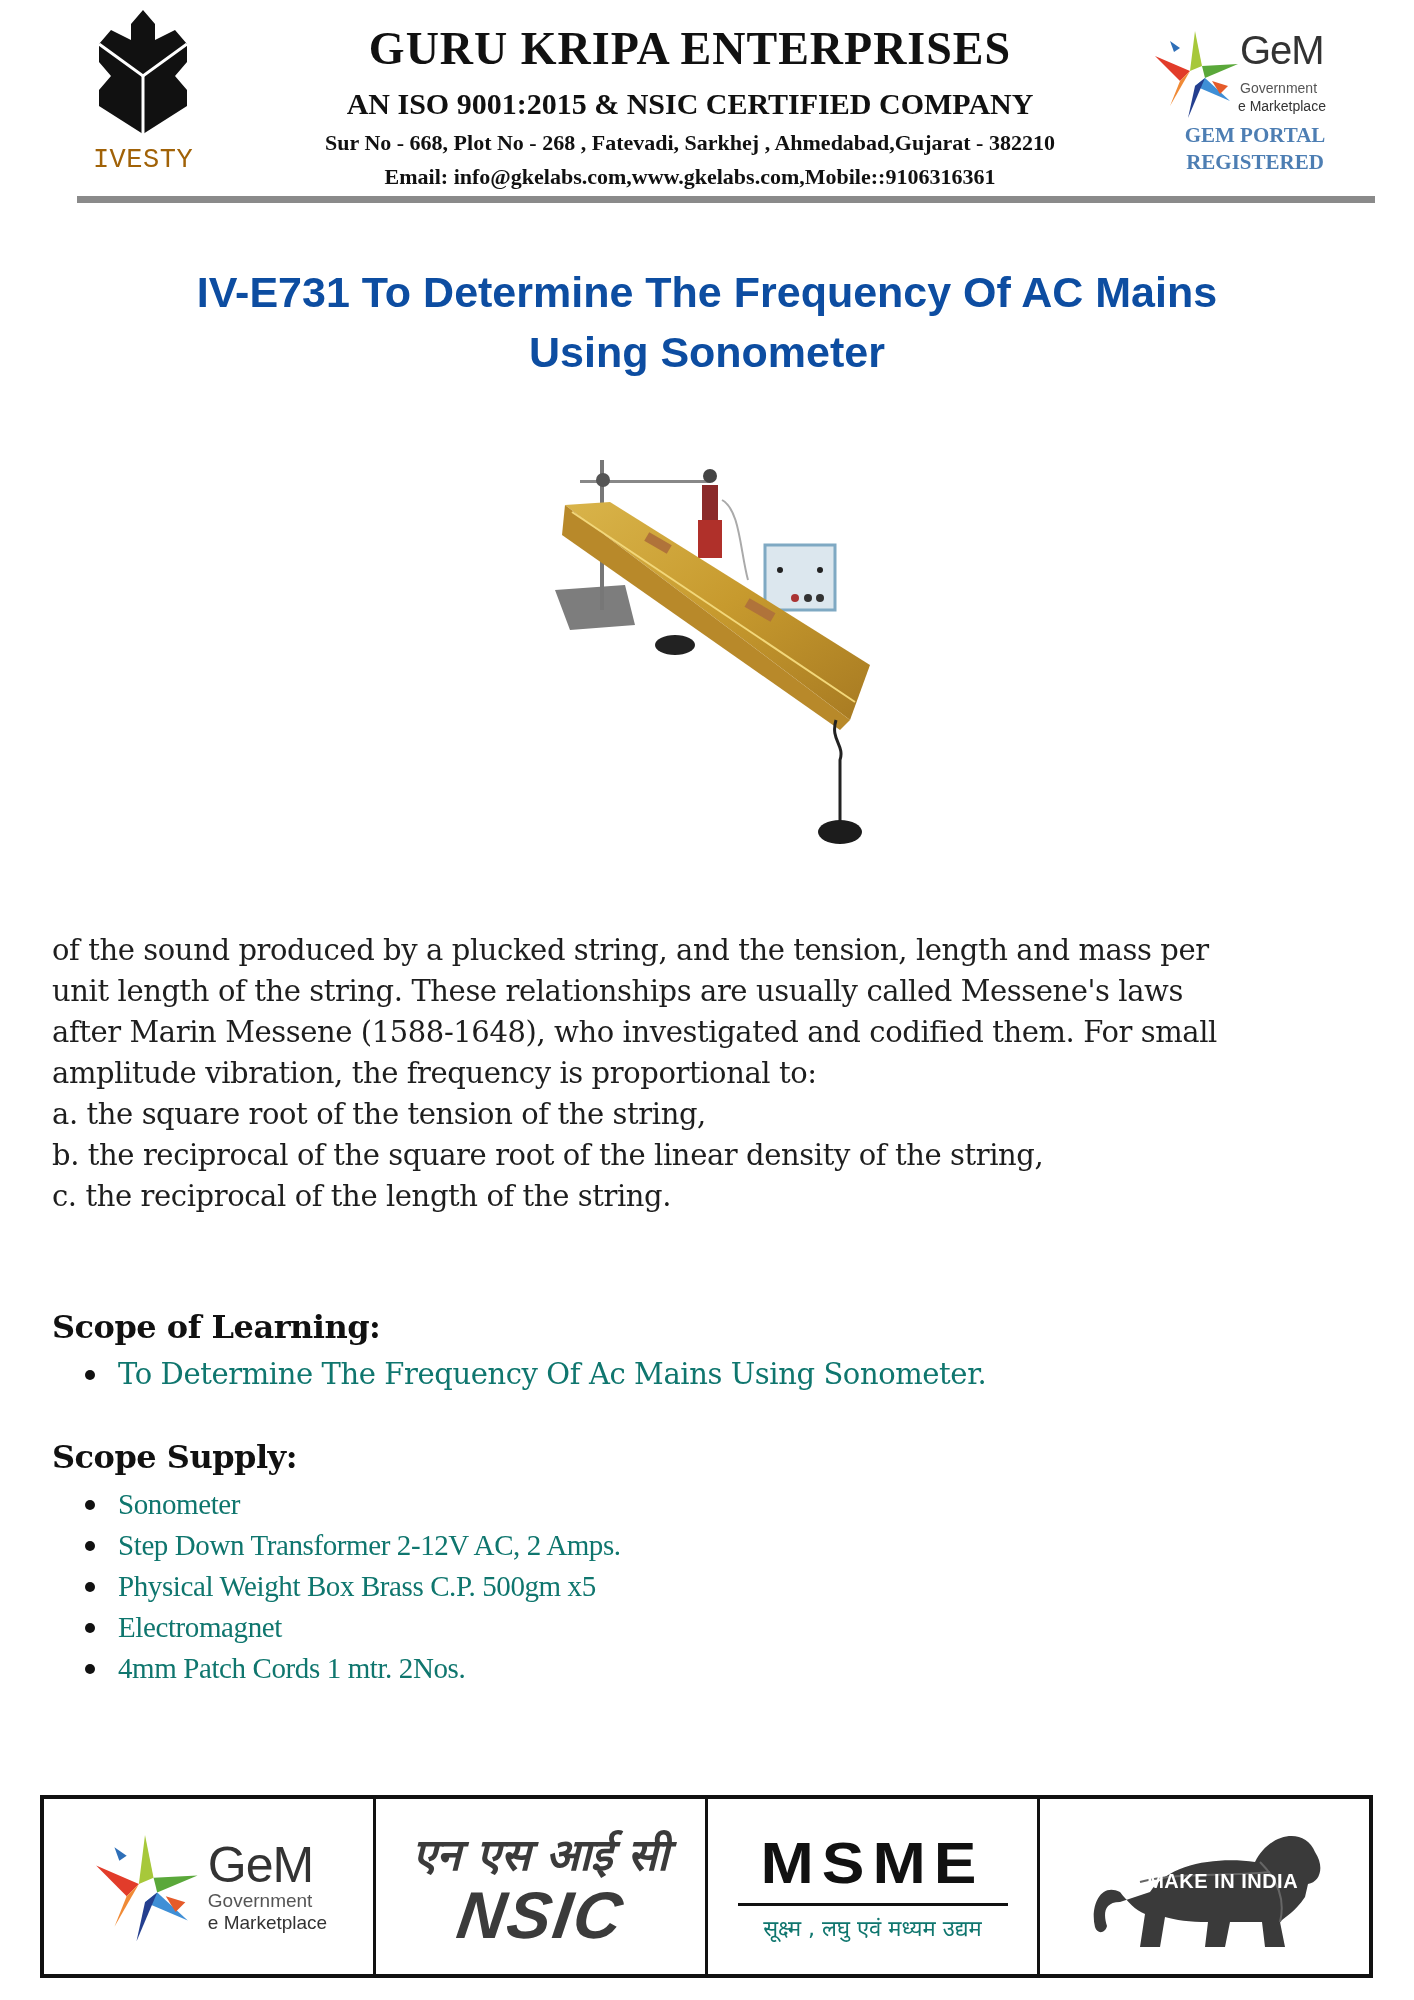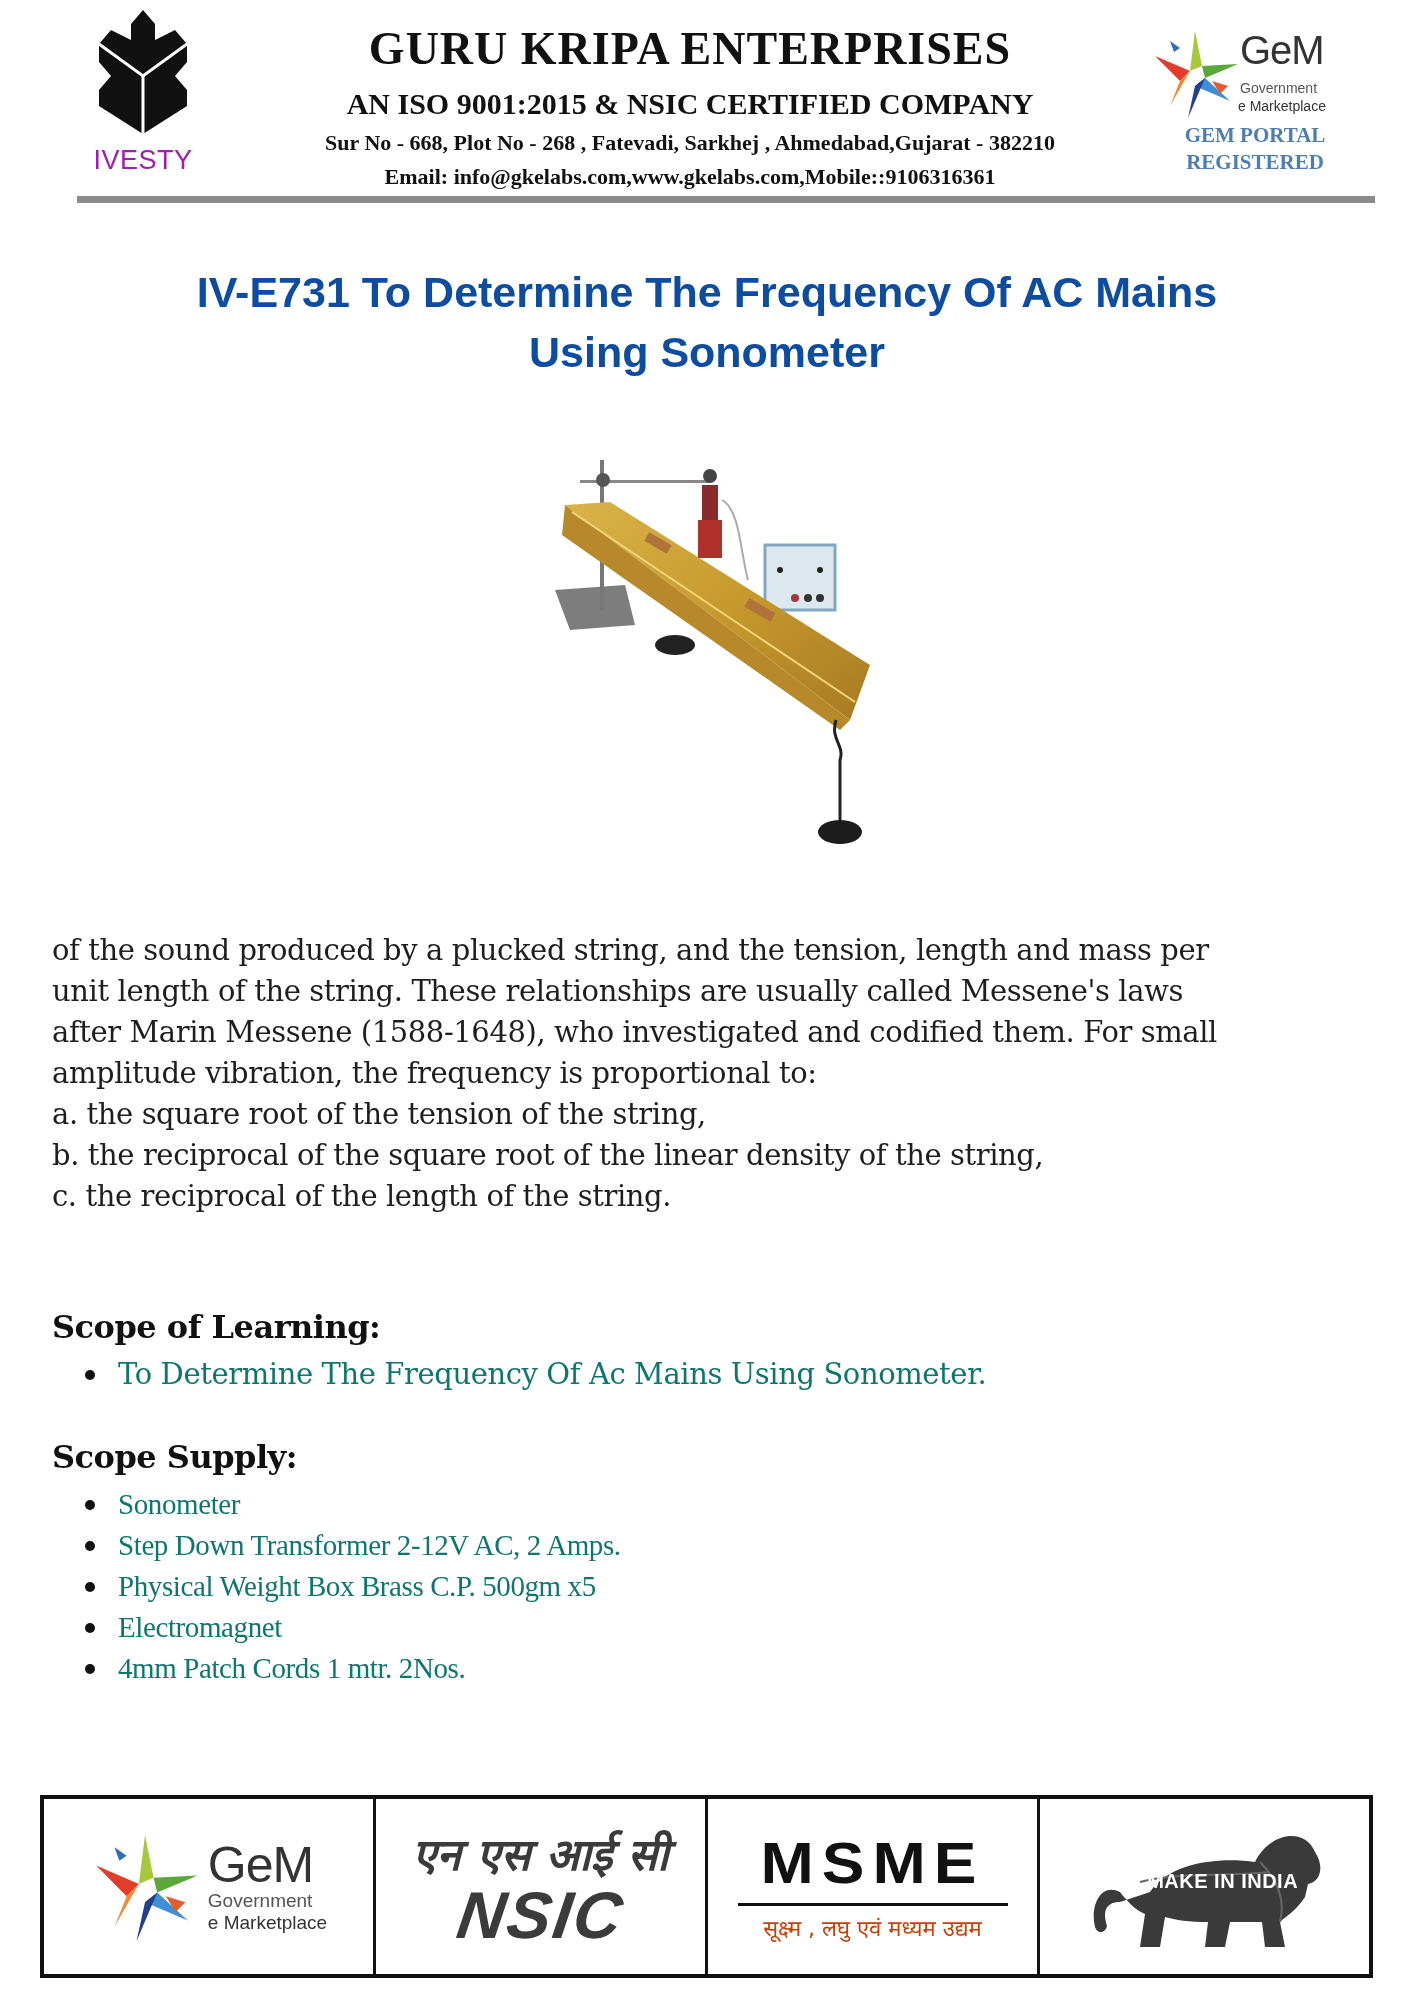--- a/index.html
+++ b/index.html
@@ -4,21 +4,21 @@
 <style>
   * { box-sizing: border-box; margin: 0; padding: 0; }
   html, body { width: 1414px; height: 2000px; background: #ffffff; overflow: hidden; }
   body { position: relative; font-family: "DejaVu Serif", "Liberation Serif", serif; color: #1a1a1a; }
 
   
   .header { position: absolute; left: 0; top: 0; width: 1414px; height: 210px; }
   .brand-logo { position: absolute; left: 78px; top: 10px; width: 130px; height: 165px; }
   .brand-logo svg { display: block; width: 120px; height: 130px; margin-left: 5px; }
   .brand-name { position: absolute; left: 0; top: 135px; width: 130px; text-align: center;
-    font-family: Liberation Sans, sans-serif; font-size: 27px; color: #a21caf; letter-spacing: 0.5px; }
+    font-family: Liberation Mono, monospace; font-size: 27px; color: #a16207; letter-spacing: 0.5px; }
 
   .company-block { position: absolute; left: 250px; top: 20px; width: 880px; text-align: center; color: #111; }
   .company-name { font-family: "Liberation Serif", serif; font-weight: 700; font-size: 46px; letter-spacing: 1px; line-height: 58px; }
   .company-cert { font-family: "Liberation Serif", serif; font-weight: 700; font-size: 30px; line-height: 44px; margin-top: 4px; }
   .company-addr { font-family: "Liberation Serif", serif; font-weight: 700; font-size: 22px; line-height: 34px; }
   .company-contact { font-family: "Liberation Serif", serif; font-weight: 700; font-size: 22px; line-height: 34px; }
 
   .gem-badge { position: absolute; left: 1140px; top: 22px; width: 230px; height: 160px; }
   .gem-mark { position: absolute; left: 10px; top: 4px; width: 90px; height: 95px; }
   .gem-word { position: absolute; left: 100px; top: 6px; font-family: "Liberation Sans", sans-serif; font-size: 40px; color: #333; letter-spacing: -1px; }
@@ -53,21 +53,21 @@
 
   .f-gem-word { font-family: "Liberation Sans", sans-serif; font-size: 50px; color: #333; line-height: 50px; letter-spacing: -1px; }
   .f-gem-sub { font-family: "Liberation Sans", sans-serif; font-size: 19px; color: #555; line-height: 22px; }
   .f-gem-sub2 { font-family: "Liberation Sans", sans-serif; font-size: 19px; color: #333; line-height: 22px; }
 
   .nsic-hindi { font-family: "DejaVu Sans", sans-serif; font-weight: 700; font-style: italic; font-size: 44px; color: #3b3b3b; text-align: center; line-height: 56px; }
   .nsic-latin { font-family: "Liberation Sans", sans-serif; font-weight: 900; font-style: italic; font-size: 66px; color: #3b3b3b; text-align: center; line-height: 64px; letter-spacing: 2px; transform: skewX(-8deg); }
 
   .msme-word { font-family: "Liberation Sans", sans-serif; font-weight: 900; font-size: 64px; letter-spacing: 8px; color: #111; line-height: 64px; text-align: center; transform: scaleY(0.9); }
   .msme-rule { width: 270px; height: 3px; background: #111; margin: 8px auto 6px; }
-  .msme-hindi { font-family: "DejaVu Sans", sans-serif; font-size: 22px; color: #c2410c; text-align: center; }
+  .msme-hindi { font-family: "DejaVu Sans", sans-serif; font-size: 22px; color: #0f766e; text-align: center; }
 
   .lion-text { position: absolute; left: 50%; top: 50%; transform: translate(-38%, -72%); font-family: "Liberation Sans", sans-serif; font-weight: 700;
     font-size: 20px; color: #fff; letter-spacing: 0.5px; white-space: nowrap; }
 </style>
 </head>
 <body>
 
 <div class="header">
   <div class="brand-logo">
     <svg viewBox="0 0 120 130">

